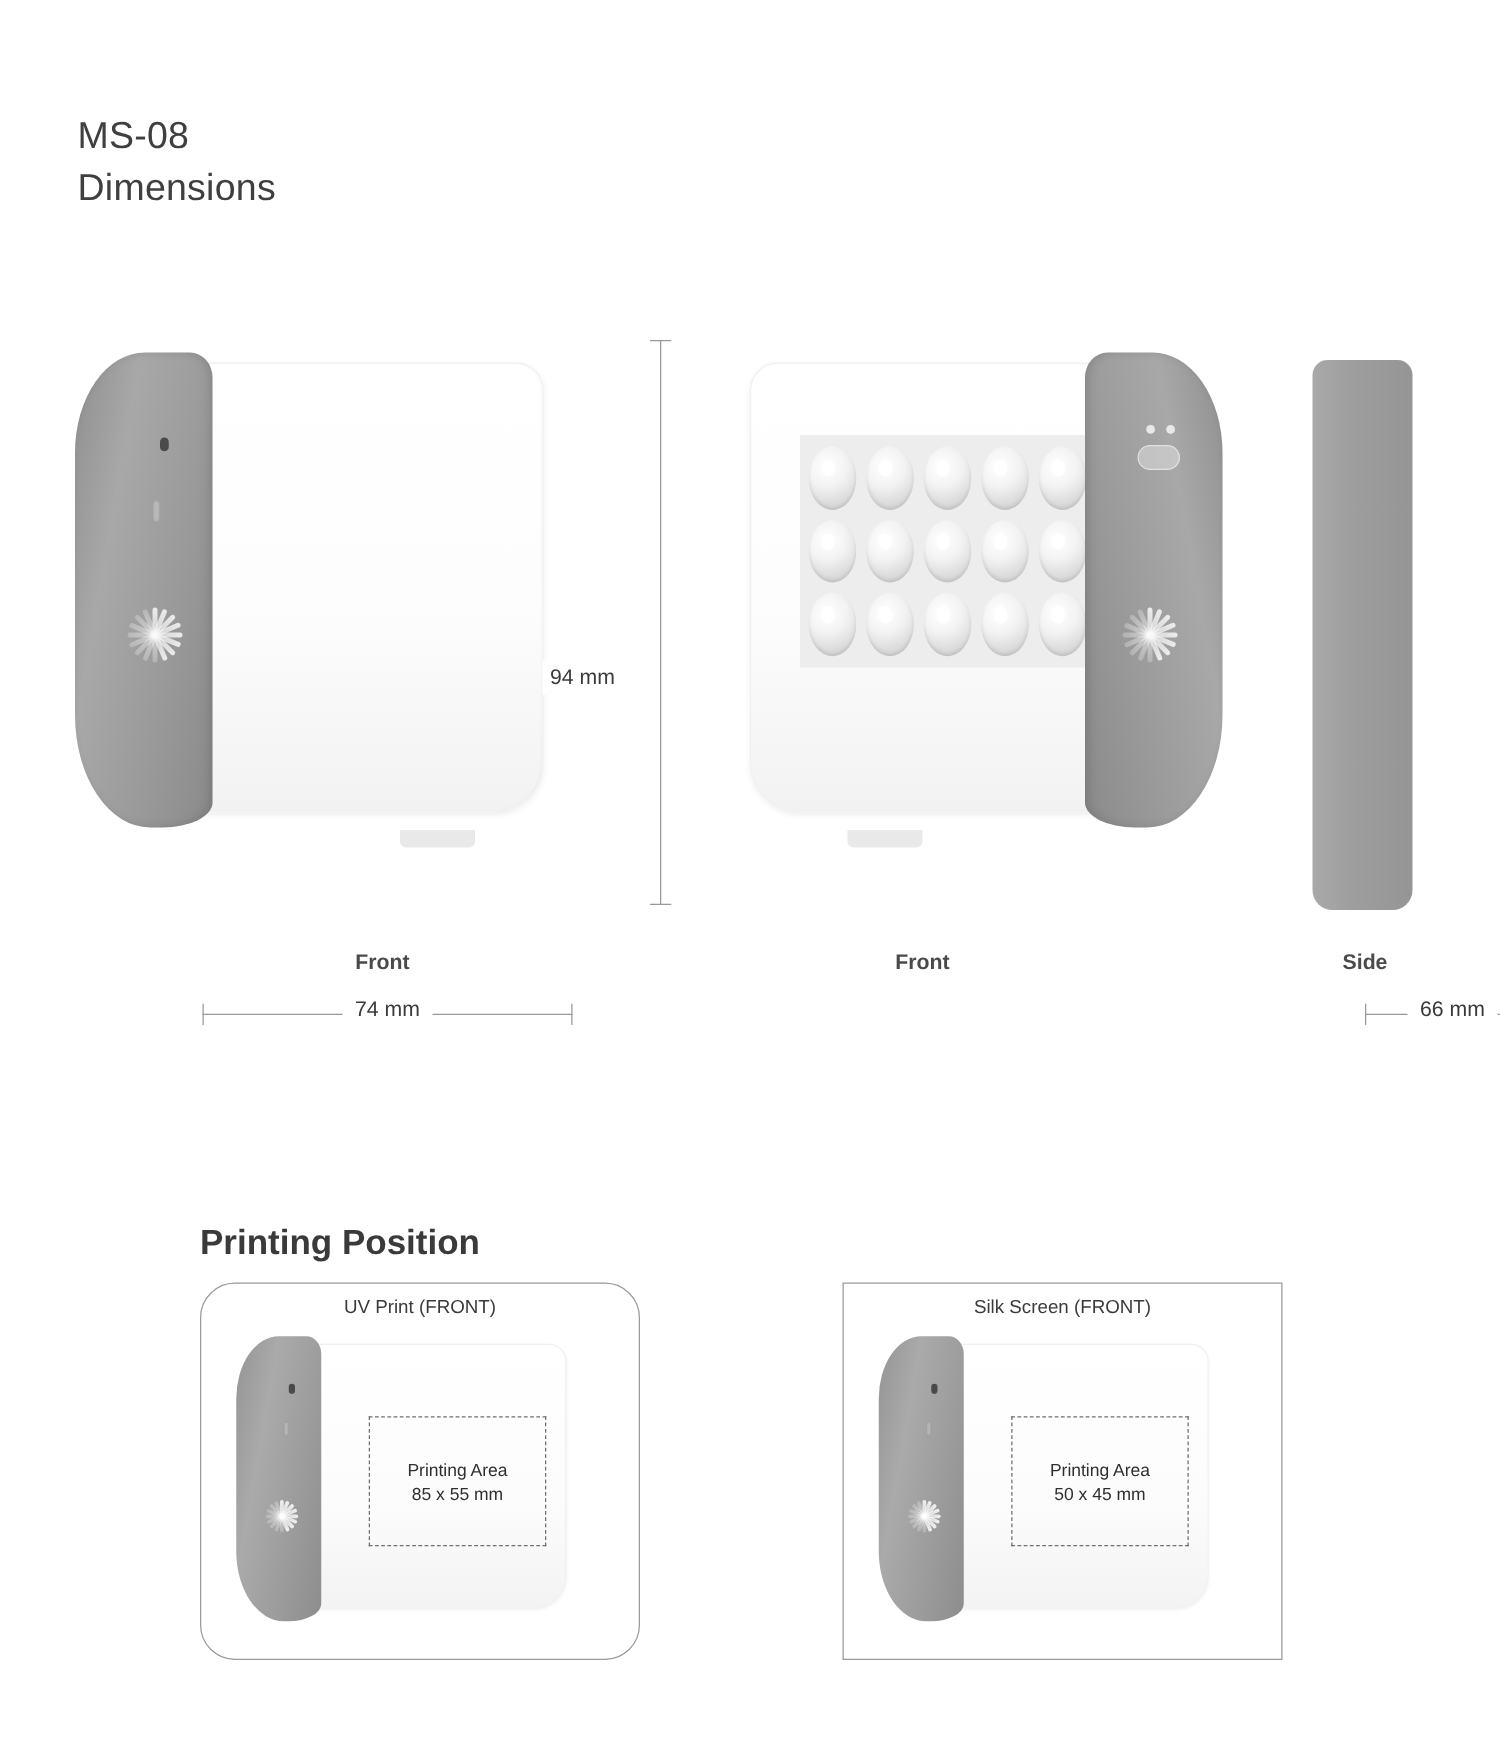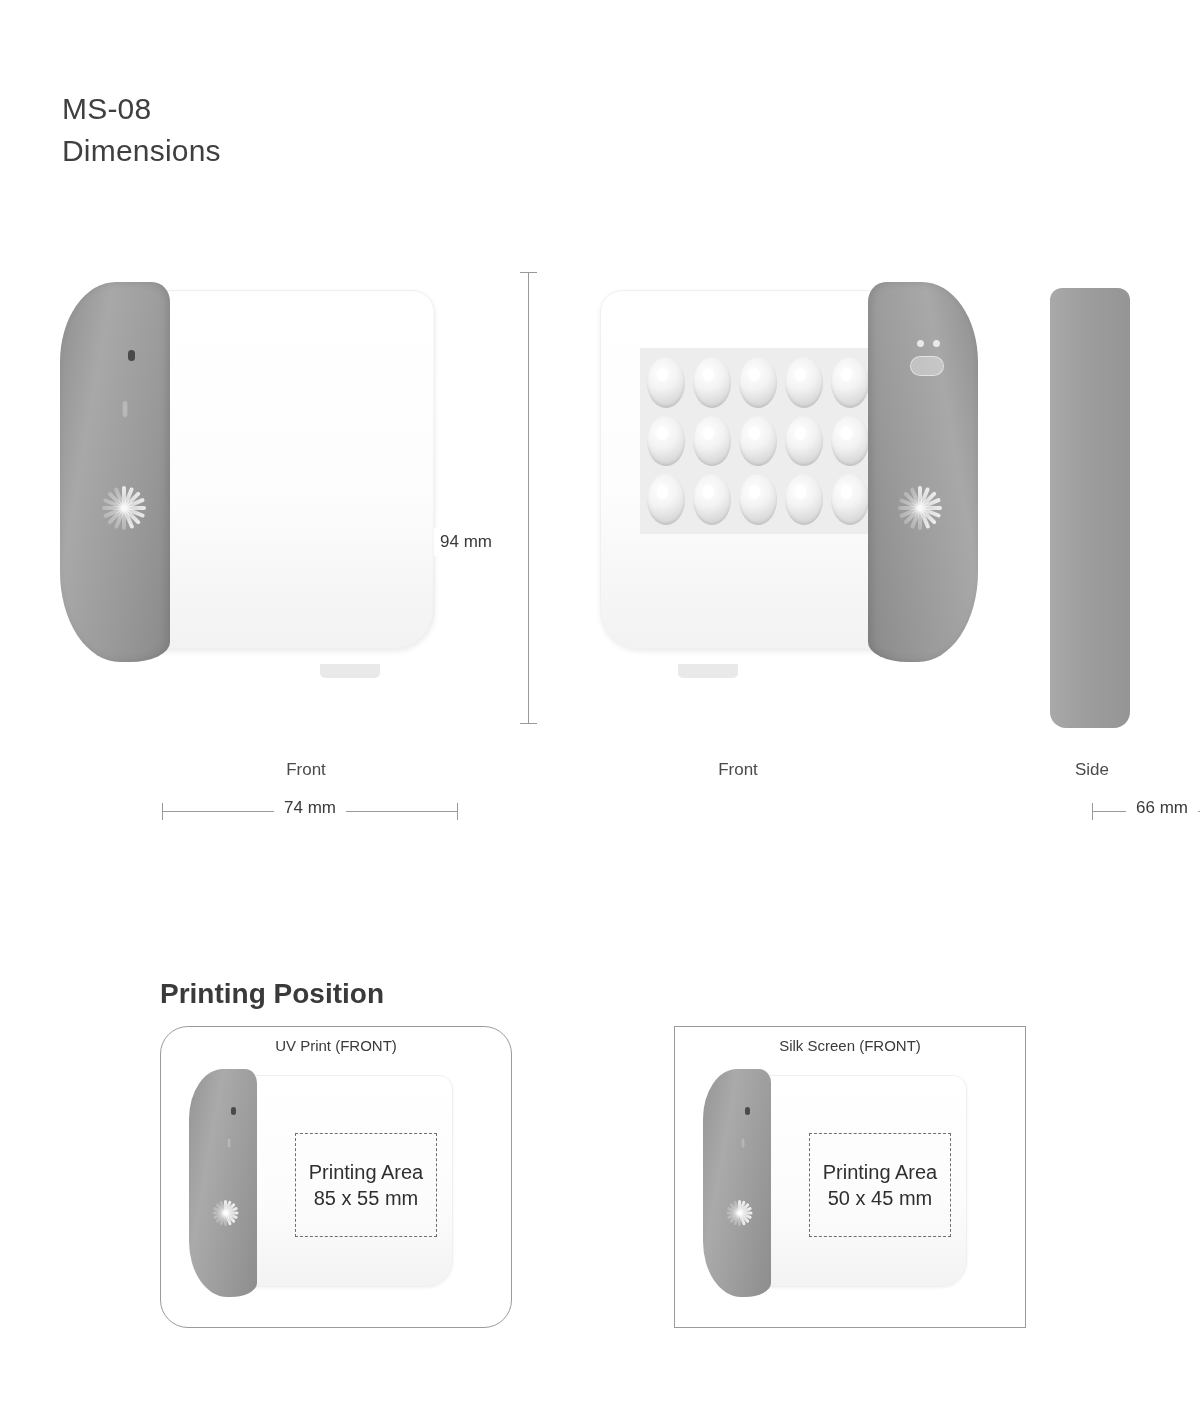--- a/index.html
+++ b/index.html
@@ -158,20 +158,21 @@
     background: linear-gradient(90deg, #a9a9a9 0%, #9e9e9e 40%, #959595 100%);
     border-radius: 12px 12px 16px 16px;
   }
 
   
   .view-label {
     position: absolute;
     font-size: 17px;
     color: #4a4a4a;
     text-align: center;
+    font-weight: bold;
   }
 
   
   .dim-v {
     position: absolute;
     left: 528px; top: 272px;
     width: 1px; height: 452px;
     background: #999;
   }
   .dim-v:before, .dim-v:after {
@@ -279,21 +280,21 @@
   .print-area {
     position: absolute;
     border: 1px dashed #6f6f6f;
     left: 106px; top: 64px;
     width: 142px; height: 104px;
     display: flex;
     flex-direction: column;
     align-items: center;
     justify-content: center;
     gap: 3px;
-    font-size: 20px;
+    font-size: 14px;
     color: #2f2f2f;
     text-align: center;
   }
 </style>
 </head>
 <body>
 
 <div class="title">
   <div>MS-08</div>
   <div>Dimensions</div>

